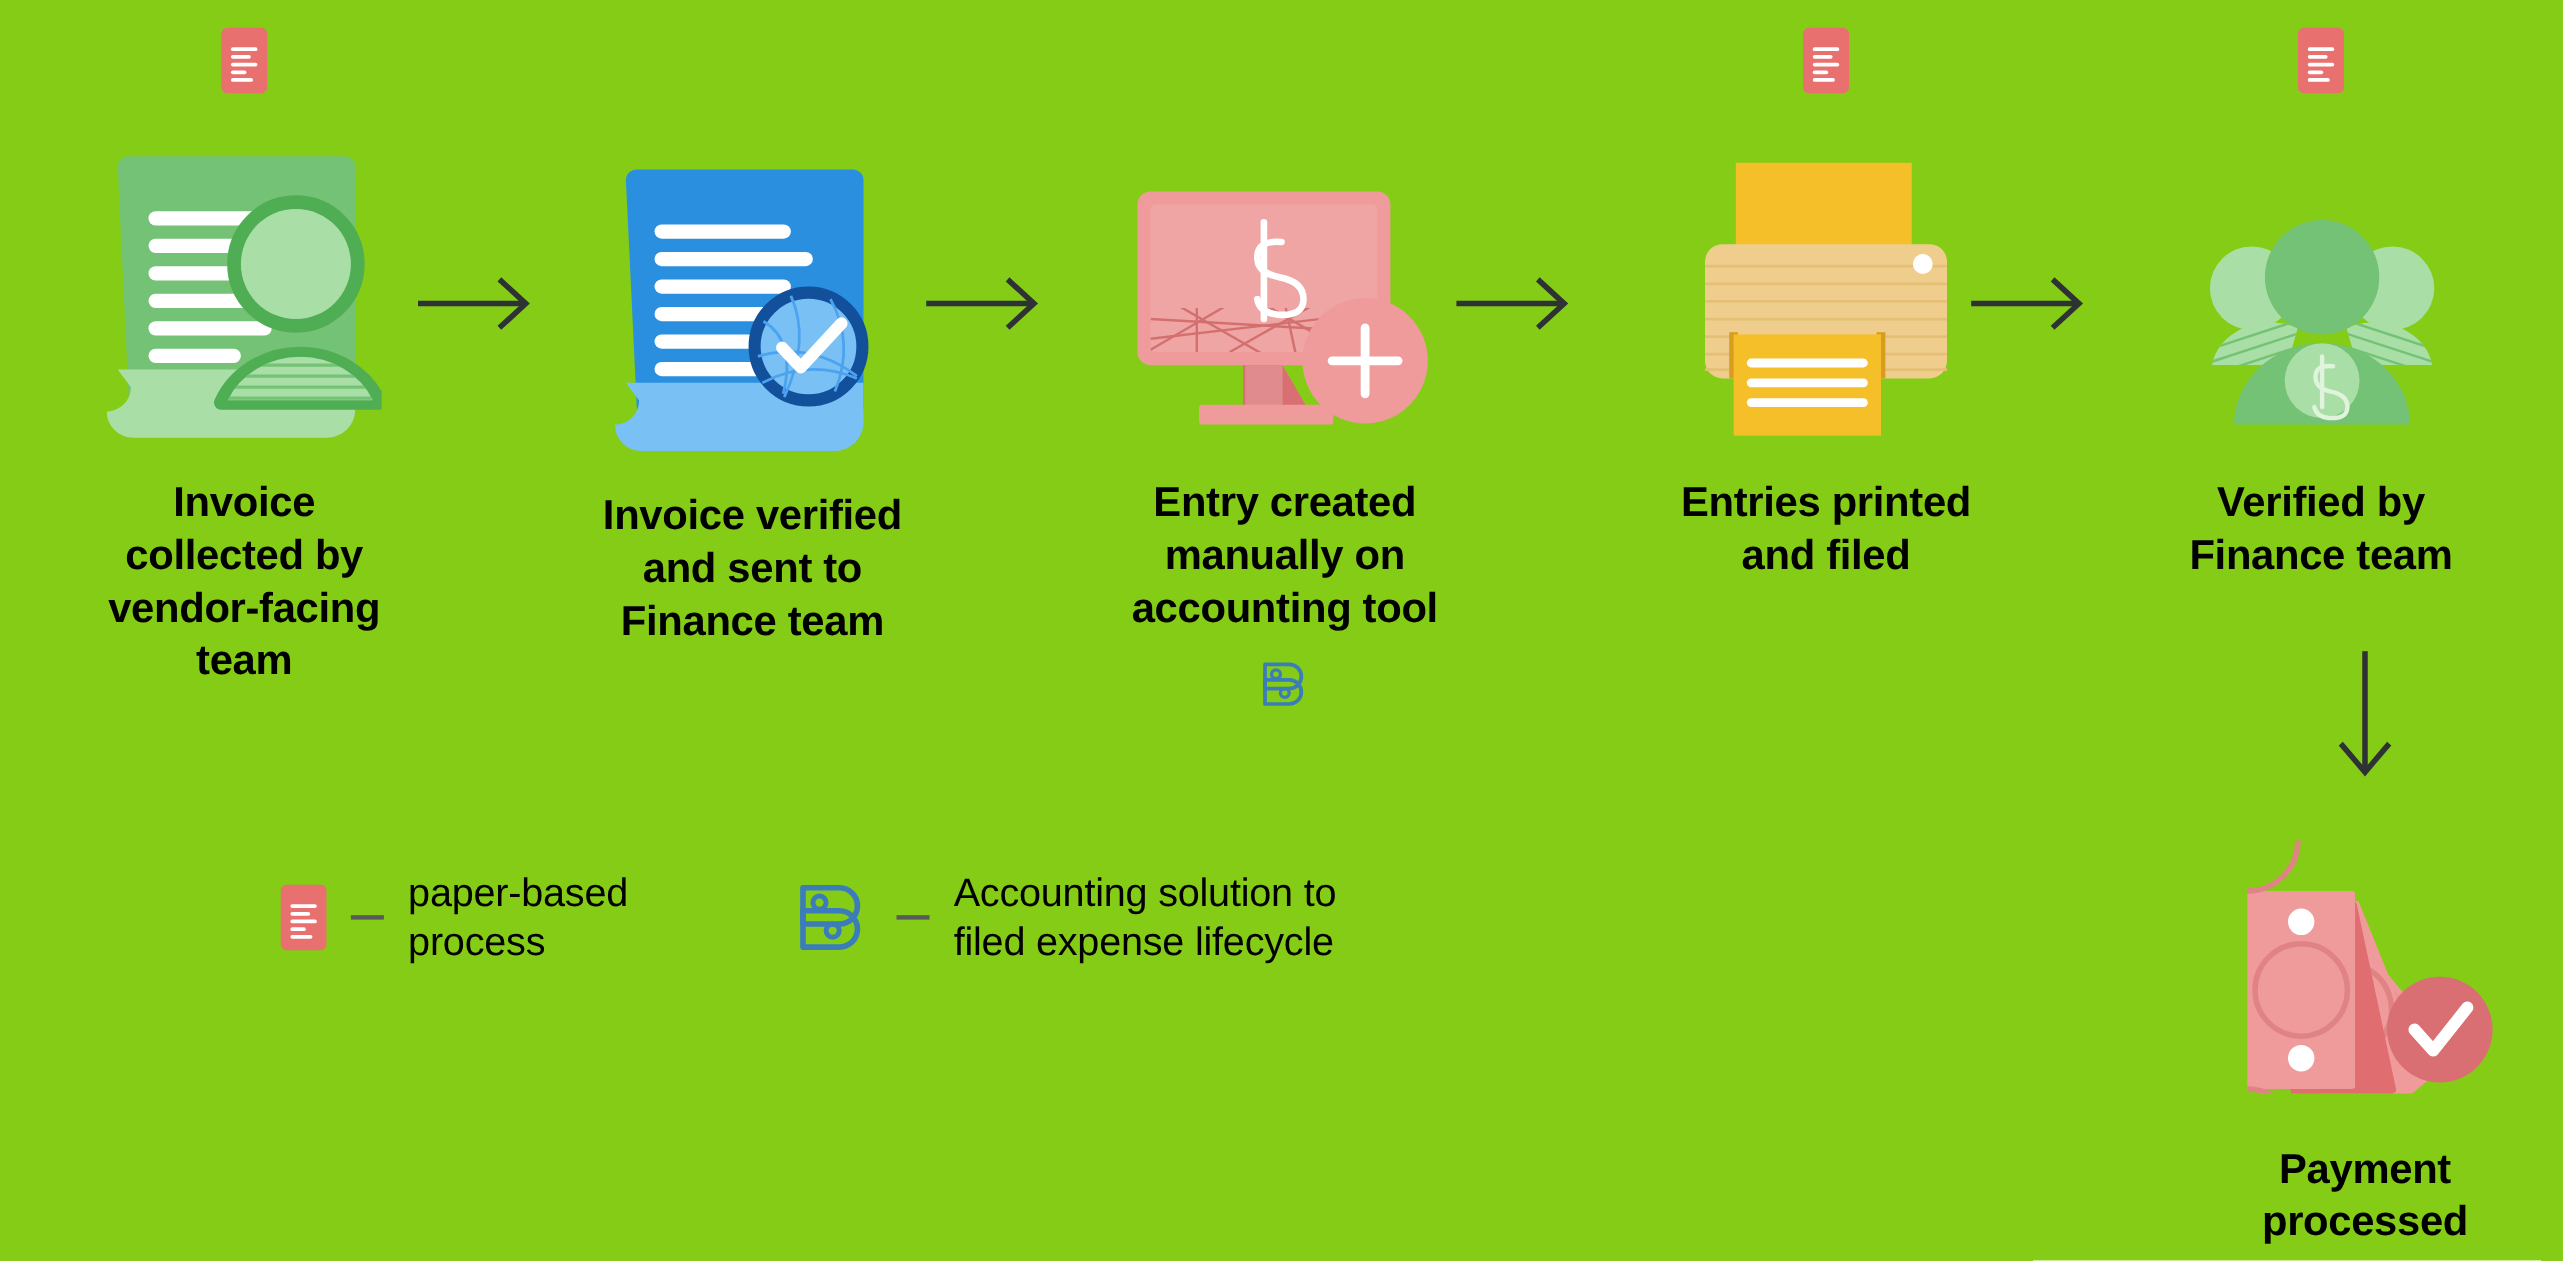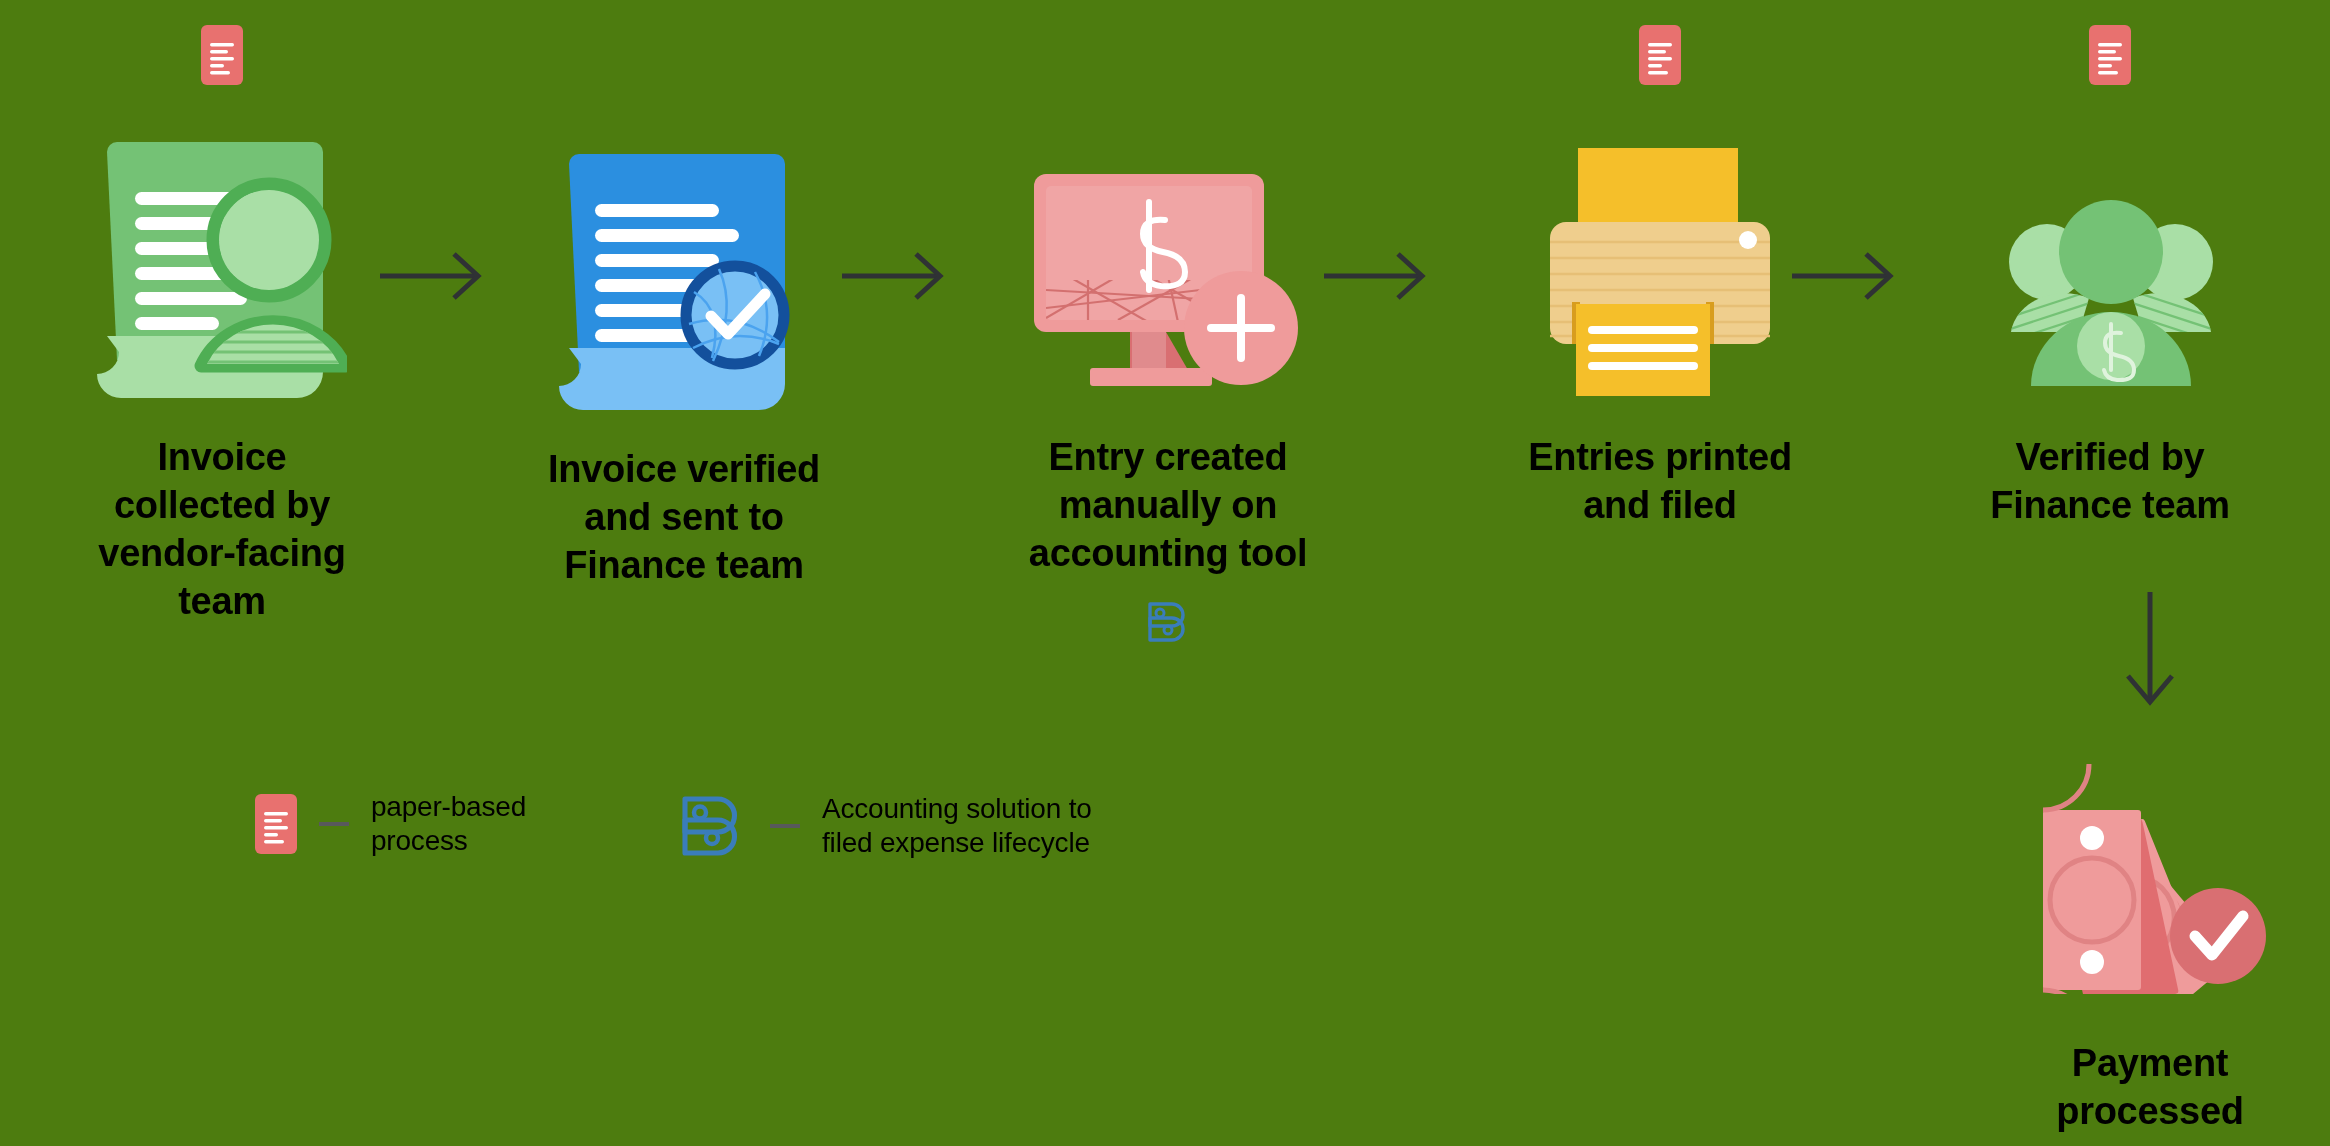--- a/index.html
+++ b/index.html
@@ -7,21 +7,21 @@
     width: 2330px;
     height: 1146px;
     background: #ffffff;
     font-family: "Liberation Sans", sans-serif;
     overflow: hidden;
   }
   #canvas {
     position: relative;
     width: 2330px;
     height: 1146px;
-    background: #4d7c0f;
+    background: #84cc16;
   }
 
   
   .flow-row {
     position: absolute;
     left: 0;
     top: 0;
     width: 2330px;
     height: 660px;
   }
@@ -101,21 +101,21 @@
     justify-content: center;
   }
   .legend-dash {
     width: 30px;
     height: 4px;
     background: #58595b;
     margin: 0 22px;
     flex: 0 0 auto;
   }
   .legend-text {
-    font-size: 28px;
+    font-size: 36px;
     line-height: 1.22;
     color: #000000;
     white-space: pre-line;
     letter-spacing: -0.2px;
   }
 
   
   .payment-branch {
     position: absolute;
     left: 1980px;

